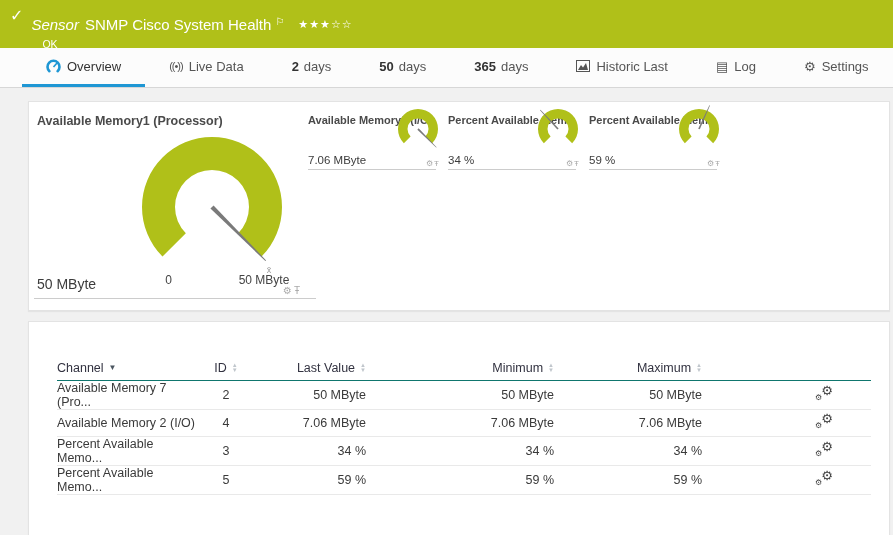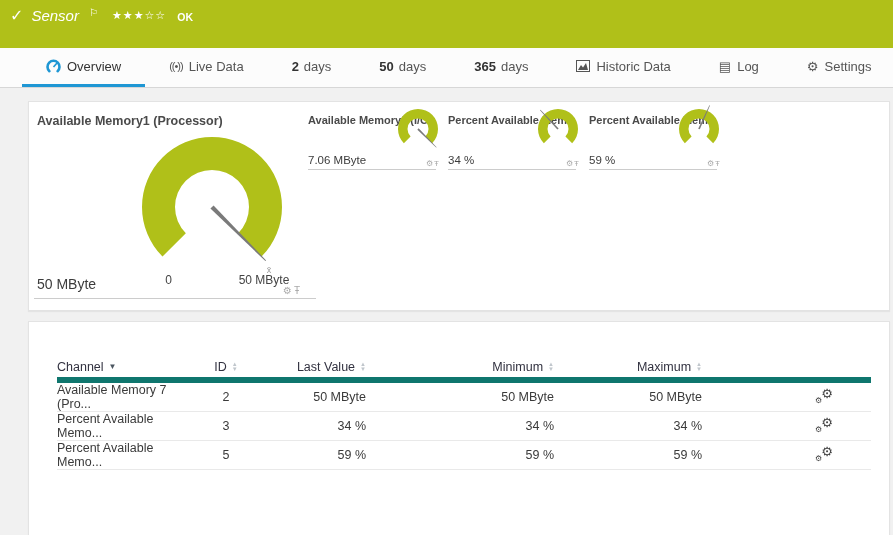--- a/index.html
+++ b/index.html
@@ -3,27 +3,27 @@
 <meta charset="utf-8">
 <style>
   * { margin:0; padding:0; box-sizing:border-box; }
   html,body { width:893px; height:535px; overflow:hidden; background:#f1f1f1;
     font-family:"Liberation Sans","DejaVu Sans",sans-serif; }
 
   
   .hdr { height:48px; background:#b0c019; color:#fff; display:flex; align-items:flex-start;
     padding:7px 10px 0 10px; }
   .hdr .chk { font-size:16px; font-weight:bold; line-height:18px; margin-right:8px; }
-  .hdr-col { display:flex; flex-direction:row; }
+  .hdr-col { display:flex; flex-direction:column;margin-top:9px; }
   .hdr-line1 { display:flex; align-items:flex-start; line-height:18px; }
   .hdr-kind { font-style:italic; font-size:15px; margin-right:6px; }
   .hdr-title { font-size:15px; }
   .hdr-flag { font-size:10px; margin-left:4px; position:relative; top:-3px; }
   .hdr-stars { font-size:11px; margin-left:14px; letter-spacing:1px; position:relative; top:-1px; }
-  .hdr-status { font-size:10.5px; font-weight:bold; margin:4px 0 0 11px; }
+  .hdr-status { font-size:10.5px; font-weight:normal; margin:4px 0 0 11px; }
 
   
   .tabs { height:40px; background:#fcfcfc; border-bottom:1px solid #d7d7d7;
     display:flex; align-items:stretch; padding-left:22px; }
   .tab { display:flex; align-items:center; padding:0 24px; font-size:13px; color:#555;
     cursor:pointer; border-bottom:3px solid transparent; white-space:nowrap; }
   .tab.active { color:#333; border-bottom-color:#1f97d4; }
   .tab .num { font-weight:bold; color:#333; margin-right:5px; }
   .tab .ticon { margin-right:6px; color:#555; display:inline-flex; align-items:center; }
   .tab.active .ticon { color:#1f97d4; }
@@ -54,21 +54,21 @@
   .t-value { position:absolute; left:0; bottom:3px; font-size:11.5px; color:#3c3c3c; }
   .t-gauge { position:absolute; right:-6px; top:-7px; }
   .t-icons { right:-4px; bottom:1px; font-size:8px; letter-spacing:1px; }
 
   .needle { fill:#7a7a7a; }
   .ring { fill:#b0c019; }
 
   
   table { border-collapse:collapse; table-layout:fixed; margin:34px 0 0 28px; }
   th, td { font-weight:normal; font-size:12.5px; color:#3a3a3a; height:27px; padding:0; }
-  thead th { height:24px; border-bottom:6px solid #0f766e; color:#323240; }
+  thead th { height:24px; border-bottom:1px solid #0f766e; color:#323240; }
   tbody td { border-bottom:1px solid #e9e9e9; }
   .c-channel { width:144px; text-align:left; }
   .c-id { width:50px; text-align:center;margin-left:8px; }
   .c-last { width:115px; text-align:right; }
   .c-min { width:200px; text-align:right; padding-right:12px;margin-top:19px; }
   .c-max { width:160px; text-align:right; padding-right:24px; }
   .c-edit { width:145px; text-align:right; padding-right:38px; }
   thead .c-last, thead .c-min, thead .c-max { text-align:right; }
   .sort-both { display:inline-flex; flex-direction:column; margin-left:5px; vertical-align:middle;
     color:#c0c6cc; font-size:6px; line-height:5px; }
@@ -81,20 +81,21 @@
   .edit-ic .small { position:absolute; left:0; bottom:-1px; font-size:8px; color:#444; }
 </style>
 </head>
 <body>
 
 <div class="hdr">
   <span class="chk">✓</span>
   <div class="hdr-col">
     <div class="hdr-line1">
       <span class="hdr-kind">Sensor</span>
+      <span class="hdr-title">SNMP Cisco System Health</span>
       <span class="hdr-flag">⚐</span>
       <span class="hdr-stars">★★★☆☆</span>
     </div>
     <div class="hdr-status">OK</div>
   </div>
 </div>
 
 <div class="tabs">
   <div class="tab active">
     <span class="ticon">
@@ -121,21 +122,21 @@
     <span class="num">365</span>
     <span>days</span>
   </div>
   <div class="tab">
     <span class="ticon">
       <svg width="14" height="12" viewBox="0 0 14 12">
         <rect x="0.5" y="0.5" width="13" height="11" fill="none" stroke="#555"></rect>
         <path d="M2 10 L5 5 L7 7.5 L10 3 L12 10 Z" fill="#555"></path>
       </svg>
     </span>
-    <span>Historic Data</span>
+    <span>Historic Last</span>
   </div>
   <div class="tab">
     <span class="ticon glyph13">▤</span>
     <span>Log</span>
   </div>
   <div class="tab">
     <span class="ticon glyph13">⚙</span>
     <span>Settings</span>
   </div>
 </div>
@@ -238,20 +239,28 @@
       <tbody>
         <tr>
           <td class="c-channel">Available Memory 7 (Pro...</td>
           <td class="c-id">2</td>
           <td class="c-last">50 MByte</td>
           <td class="c-min">50 MByte</td>
           <td class="c-max">50 MByte</td>
           <td class="c-edit"><span class="edit-ic"><span class="big">⚙</span><span class="small">⚙</span></span></td>
         </tr>
         <tr>
+          <td class="c-channel">Available Memory 2 (I/O)</td>
+          <td class="c-id">4</td>
+          <td class="c-last">7.06 MByte</td>
+          <td class="c-min">7.06 MByte</td>
+          <td class="c-max">7.06 MByte</td>
+          <td class="c-edit"><span class="edit-ic"><span class="big">⚙</span><span class="small">⚙</span></span></td>
+        </tr>
+        <tr>
           <td class="c-channel">Percent Available Memo...</td>
           <td class="c-id">3</td>
           <td class="c-last">34 %</td>
           <td class="c-min">34 %</td>
           <td class="c-max">34 %</td>
           <td class="c-edit"><span class="edit-ic"><span class="big">⚙</span><span class="small">⚙</span></span></td>
         </tr>
         <tr>
           <td class="c-channel">Percent Available Memo...</td>
           <td class="c-id">5</td>

